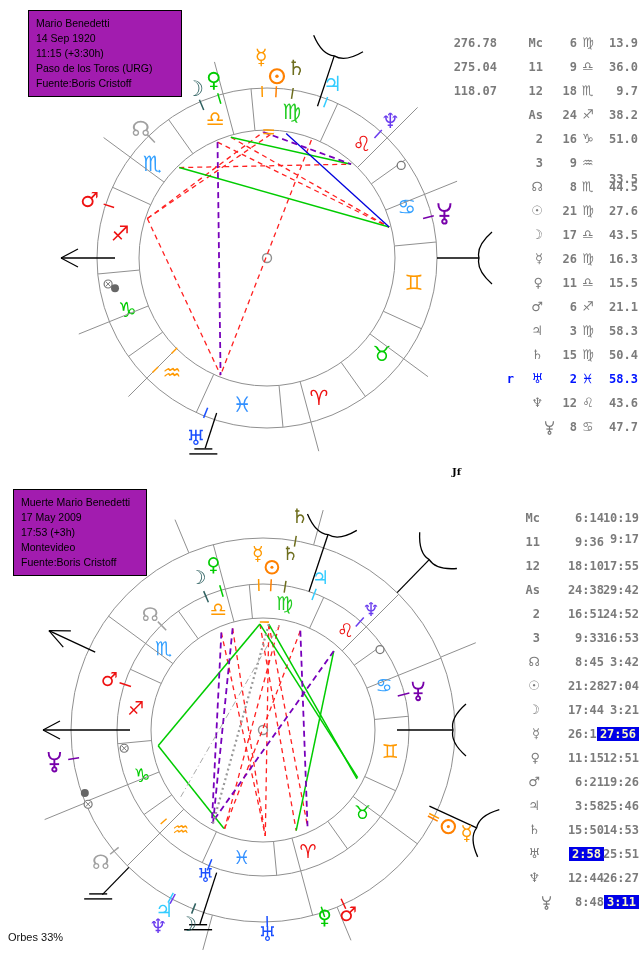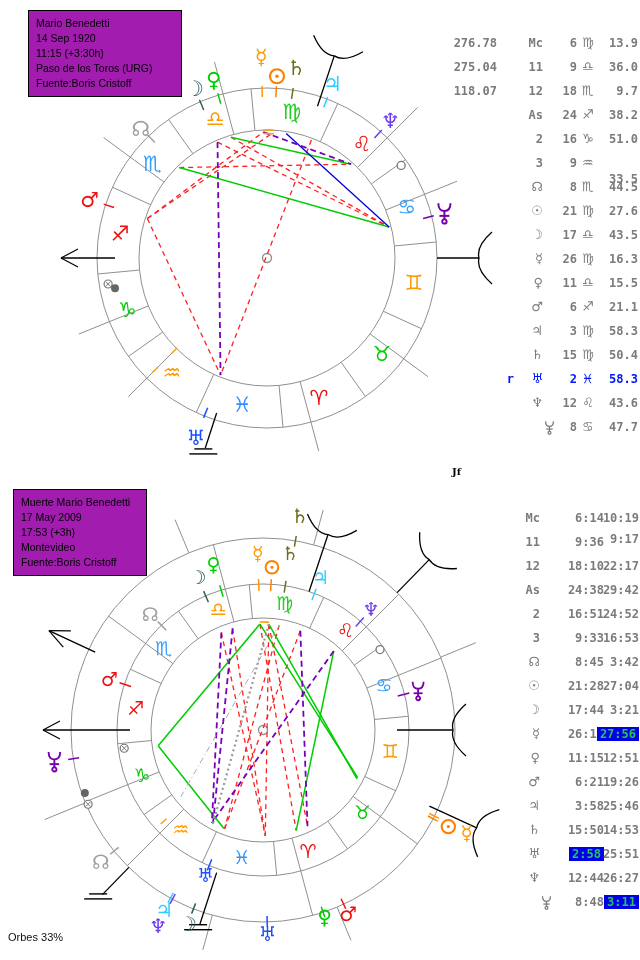--- a/index.html
+++ b/index.html
@@ -8,21 +8,21 @@
   .infobox{position:absolute;border:1px solid #000;background:#a21caf;padding:5px 7px;
            font-size:10.5px;line-height:15px;color:#000;white-space:nowrap;}
   #info1{left:28px;top:10px;width:138px;}
   #info2{left:13px;top:489px;width:118px;}
   svg{position:absolute;left:0;}
   #wheel1{top:0;}
   #wheel2{top:480px;}
   .tcell{position:absolute;font-family:"DejaVu Sans Mono",monospace;font-weight:bold;
          font-size:12px;line-height:14px;color:#7b7b7b;white-space:nowrap;}
   .tglyph{font-family:"DejaVu Sans",sans-serif;font-weight:normal;font-size:13px;}
-  .hl{background:#0000e8;color:#22c55e;padding:0 3px;}
+  .hl{background:#0000e8;color:#fef9c3;padding:0 3px;}
   .retro{color:#0014ff;}
   #orbes{position:absolute;left:8px;top:931px;font-size:11px;color:#111;}
   #sig{position:absolute;left:452px;top:438px;font-size:10px;font-weight:bold;
        font-family:"DejaVu Serif",serif;color:#000;margin-top:28px;}
 </style>
 </head>
 <body>
 
 <div id="stage">
 
@@ -372,21 +372,21 @@
     </div>
   <div id="table2">
       <span class="tcell " style="top: 511px; right: 100px;">Mc</span>
       <span class="tcell " style="top: 511px; right: 36px;">6:14</span>
       <span class="tcell " style="top: 511px; right: 1px;">10:19</span>
       <span class="tcell " style="top: 535px; right: 100px;">11</span>
       <span class="tcell " style="top: 535px; right: 36px;">9:36</span>
       <span class="tcell " style="top: 532px; right: 1px;">9:17</span>
       <span class="tcell " style="top: 559px; right: 100px;">12</span>
       <span class="tcell " style="top: 559px; right: 36px;">18:10</span>
-      <span class="tcell " style="top: 559px; right: 1px;">22:17</span>
+      <span class="tcell " style="top: 559px; right: 1px;">17:55</span>
       <span class="tcell " style="top: 583px; right: 100px;">As</span>
       <span class="tcell " style="top: 583px; right: 36px;">24:38</span>
       <span class="tcell " style="top: 583px; right: 1px;">29:42</span>
       <span class="tcell " style="top: 607px; right: 100px;">2</span>
       <span class="tcell " style="top: 607px; right: 36px;">16:51</span>
       <span class="tcell " style="top: 607px; right: 1px; text-align: right;">24:52</span>
       <span class="tcell " style="top: 631px; right: 100px;">3</span>
       <span class="tcell " style="top: 631px; right: 36px;">9:33</span>
       <span class="tcell " style="top: 631px; right: 1px;">16:53</span>
       <span class="tcell " style="top: 655px; right: 100px;"><span class="tglyph">☊</span></span>

